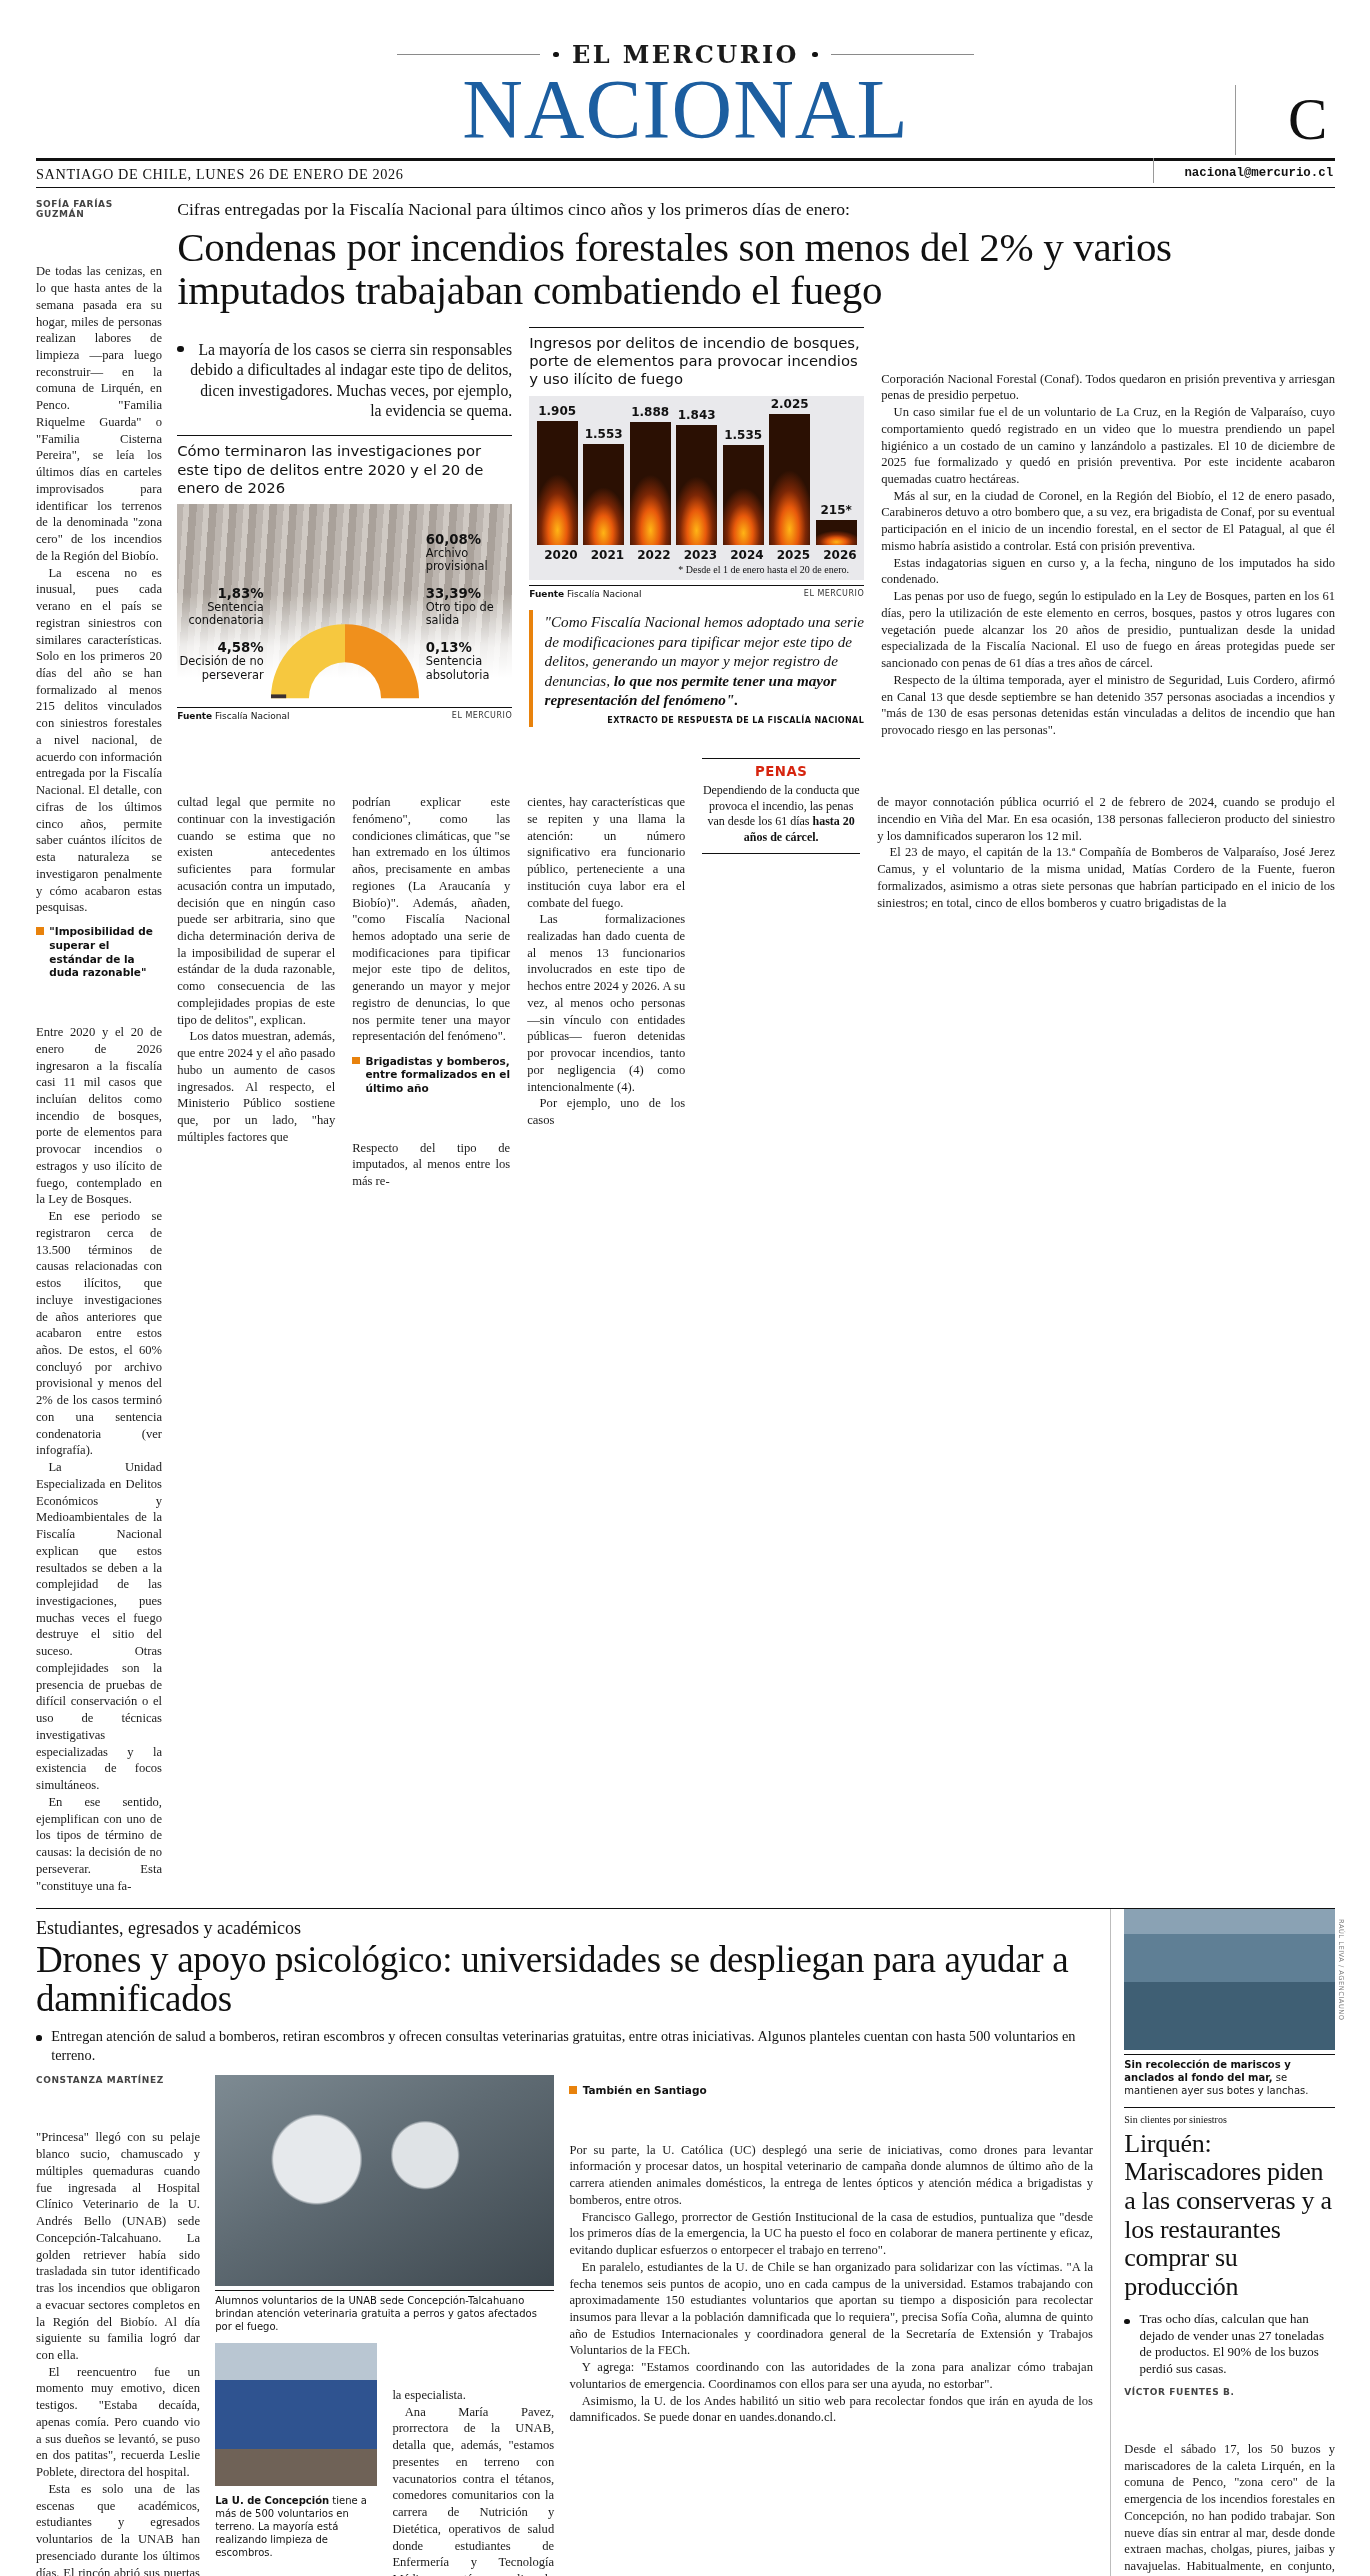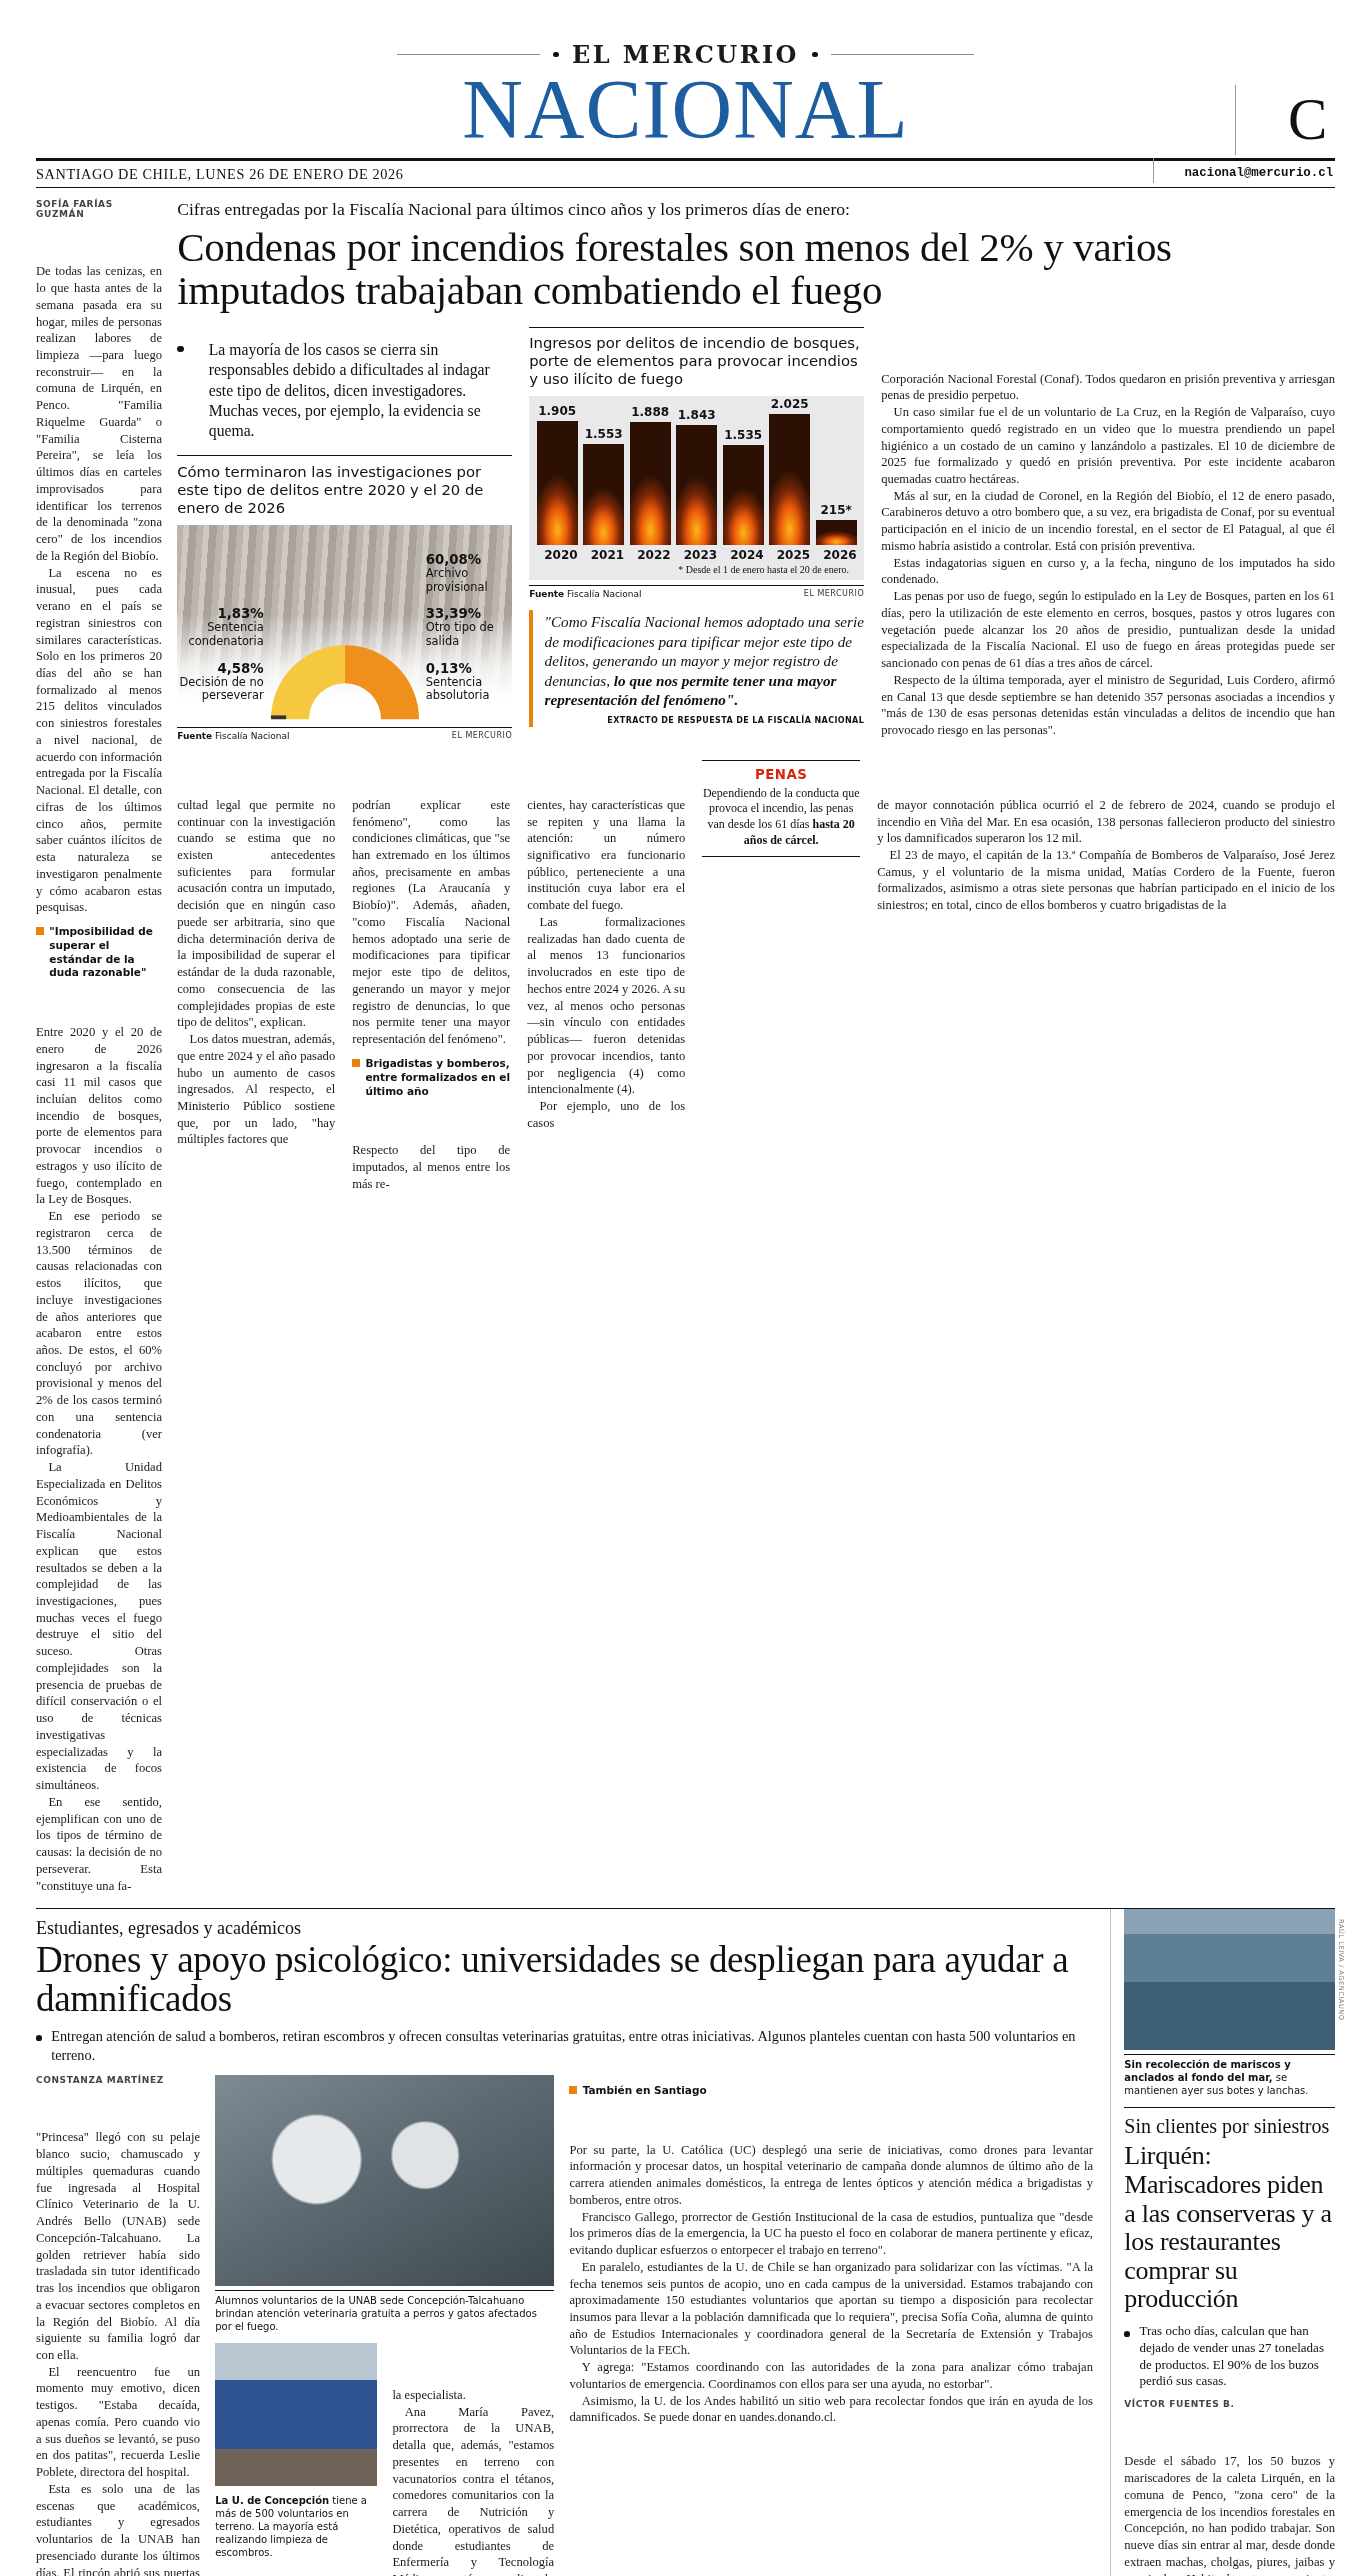--- a/index.html
+++ b/index.html
@@ -85,21 +85,21 @@
   .s1-kicker { font-size:17.6px; margin-bottom:4.8px; }
 
   .subhead-flag {
     display:flex; gap:5.7px; align-items:flex-start;
     font-family:"DejaVu Sans", sans-serif; font-weight:700; font-size:10.5px;
     line-height:1.3; color:#111; margin:9.5px 0 4.8px;
   }
   .flag-sq { width:7.6px; height:7.6px; background:#e8820c; flex:0 0 7.6px; margin-top:1.9px; }
 
   
-  .deck-wrap { display:flex; gap:23px; margin-top:13.3px; }
+  .deck-wrap { display:flex; gap:3px; margin-top:13.3px;text-align:right; }
   .deck-bullet { width:8.6px; flex:0 0 8.6px; padding-top:5.7px; }
   .deck-bullet span { display:block; width:6.7px; height:6.7px; border-radius:50%; background:#111; }
   .deck {
     font-family:"Liberation Serif", serif;
     font-size:15.7px; line-height:1.3; color:#111;
   }
 
   
   .infobox { border-top:1.9px solid #111; }
   .chart-title {
@@ -512,21 +512,21 @@
         <div style="position:relative;">
           <div class="photo ph-sea" style="height:141px;"></div>
           <div class="credit-v" style="position:absolute; right:-9.5px; top:9.5px;">RAÚL LEIVA / AGENCIAUNO</div>
         </div>
         <div class="cap-rule" style="margin-top:3.8px;"></div>
         <div class="cap">
           <b>Sin recolección de mariscos y anclados al fondo del mar,</b><span> se mantienen ayer sus botes y lanchas.</span>
         </div>
 
         <div class="rule-thin" style="margin:9.5px 0 5.7px;"></div>
-        <div class="kicker" style="font-size:20px;">Sin clientes por siniestros</div>
+        <div class="kicker" style="font-size:10px;">Sin clientes por siniestros</div>
         <h3 class="headline s3-headline" style="margin:3.8px 0 9.5px;">Lirquén: Mariscadores piden a las conserveras y a los restaurantes comprar su producción</h3>
 
         <div class="lead-bullet">
           <span class="dot"></span>
           <div class="deck2" style="font-size:13px;">Tras ocho días, calculan que han dejado de vender unas 27 toneladas de productos. El 90% de los buzos perdió sus casas.</div>
         </div>
 
         <div class="byline" style="margin-top:9.5px;">VÍCTOR FUENTES B.</div>
         <div class="body-col">
           <p class="first">Desde el sábado 17, los 50 buzos y mariscadores de la caleta Lirquén, en la comuna de Penco, "zona cero" de la emergencia de los incendios forestales en Concepción, no han podido trabajar. Son nueve días sin entrar al mar, desde donde extraen machas, cholgas, piures, jaibas y navajuelas. Habitualmente, en conjunto, capturan unos tres mil kilos diarios de productos. En este lapso han dejado de vender, porque el público habitual está concentrado en la catástrofe, lo que amenaza todavía más la economía familiar de los damnificados.</p>

